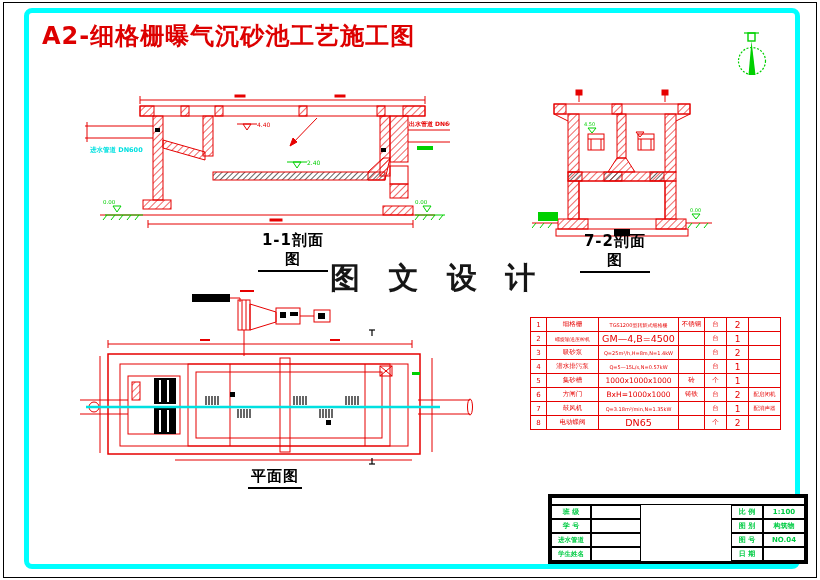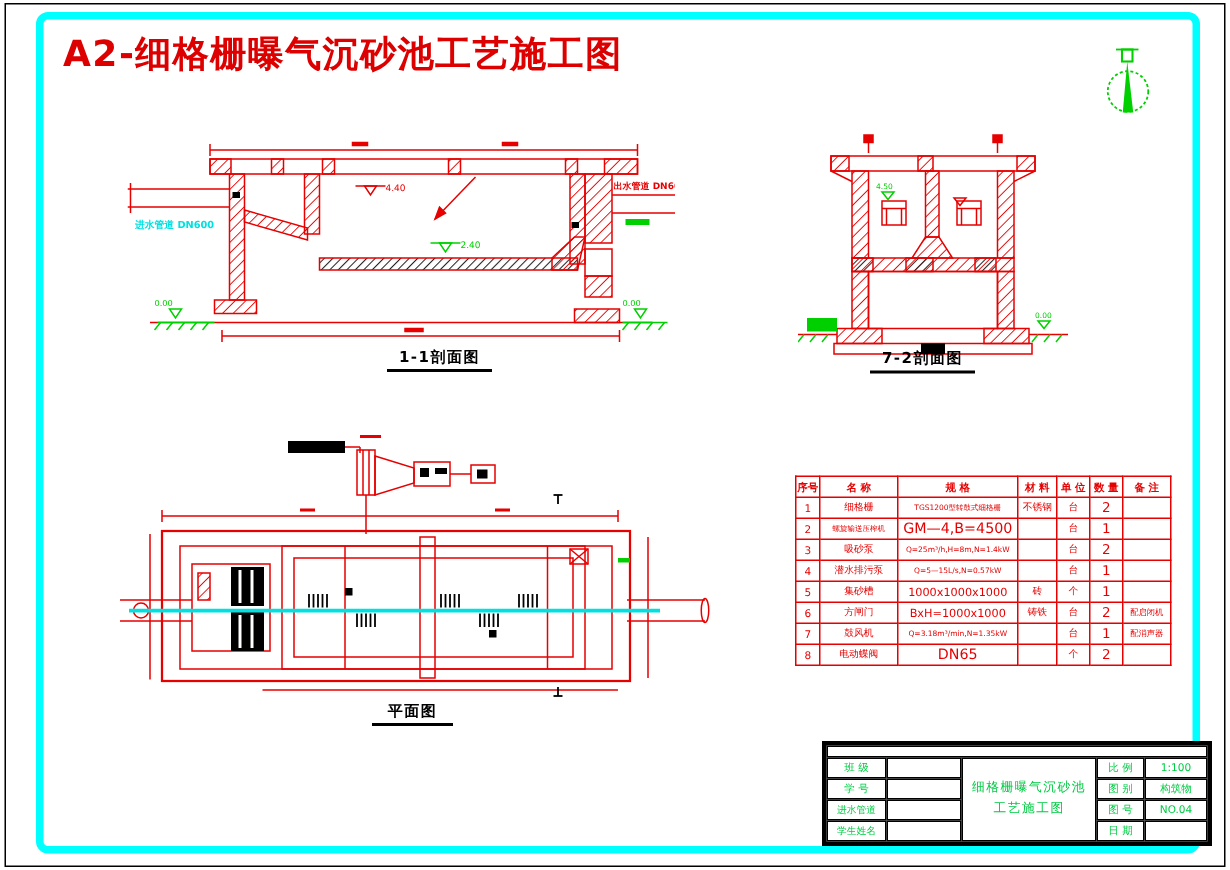--- a/index.html
+++ b/index.html
@@ -3,21 +3,21 @@
 <meta charset="utf-8">
 <style>
   html,body{margin:0;padding:0;background:#ffffff;}
   #root{position:relative;width:820px;height:580px;background:#fff;overflow:hidden;
         font-family:"DejaVu Sans","Liberation Sans",sans-serif;}
   .page-border{position:absolute;left:3px;top:2px;right:3px;bottom:2px;border:1px solid #000;}
   .cyan-frame{position:absolute;left:24px;top:8px;width:766px;height:551px;
         border:5px solid #00ffff;border-radius:8px;}
   .main-title{position:absolute;left:42px;top:20px;font-size:24px;font-weight:bold;
         color:#dd0000;letter-spacing:1px;white-space:nowrap;}
-  .view-label{position:absolute;font-size:10px;font-weight:bold;color:#000;
+  .view-label{position:absolute;font-size:15px;font-weight:bold;color:#000;
         border-bottom:2px solid #000;padding:0 2px 1px 2px;letter-spacing:1px;text-align:center;}
   .watermark{position:absolute;left:330px;top:258px;font-size:30px;color:#161616;
         font-family:"DejaVu Serif","Liberation Serif",serif;font-weight:bold;letter-spacing:9px;white-space:nowrap;}
   .equip-wrap{position:absolute;left:530px;top:317px;width:250px;}
   .equip-title{color:#e60000;font-size:8px;font-weight:bold;text-align:center;
         text-decoration:underline;margin:0 40px 2px 0;}
   table.equip{border-collapse:collapse;width:250px;table-layout:fixed;}
   table.equip td,table.equip th{border:1px solid #e60000;color:#e60000;text-align:center;
         padding:0;height:13px;overflow:hidden;white-space:nowrap;font-weight:normal;}
   table.equip th{font-size:7px;font-weight:bold;}
@@ -27,21 +27,21 @@
   td.c-spec{font-size:5px;}
   td.c-spec.md{font-size:7.5px;}
   td.c-spec.lg{font-size:9.5px;margin-left:36px;}
   td.c-mat,td.c-unit{font-size:6.5px;}
   td.c-qty{font-size:9px;}
   td.c-rem{font-size:5.5px;}
   .tblock{position:absolute;left:548px;top:494px;width:260px;height:70px;background:#fff;
         border:3px solid #000;box-sizing:border-box;display:grid;
         grid-template-columns:40px 50px 90px 32px 42px;grid-template-rows:8px repeat(4,1fr);}
   .tb-cell{border:1.5px solid #000;display:flex;align-items:center;justify-content:center;
-        color:#00cc44;font-size:7px;font-weight:normal;overflow:hidden;white-space:nowrap;}
+        color:#00cc44;font-size:7px;font-weight:bold;overflow:hidden;white-space:nowrap;}
   .tb-strip{grid-column:1/6;grid-row:1;border:1.5px solid #000;}
   .tb-center{grid-column:3;grid-row:2/6;flex-direction:column;font-size:8.5px;line-height:1.6;letter-spacing:1px;}
   svg text{font-family:"DejaVu Sans","Liberation Sans",sans-serif;}
 </style>
 </head>
 <body>
 
 <div id="root">
 
   <div class="page-border"></div>
@@ -205,20 +205,21 @@
       <line x1="160" y1="135" x2="156" y2="140"></line>
         <line x1="168" y1="135" x2="164" y2="140"></line>
       <line x1="176" y1="135" x2="172" y2="140"></line>
       <rect x="6" y="124" width="20" height="9" fill="#00d000" stroke="none"></rect>
       <polygon points="160,126 168,126 164,131" fill="none"></polygon>
       <text x="158" y="124" font-size="5" fill="#00d000" stroke="none">0.00</text>
     </g>
   </svg>
   <div class="view-label" style="left:580px;top:232px;width:66px">7-2剖面图</div>
 
+  <div class="watermark">图 文 设 计</div>
 
   <svg style="position:absolute;left:80px;top:288px" width="400" height="182" viewBox="0 0 400 182">
     <defs>
       <pattern id="p3hr" patternUnits="userSpaceOnUse" width="5" height="5" patternTransform="rotate(45)">
         <line x1="0" y1="0" x2="0" y2="5" stroke="#e60000" stroke-width="1.2"></line>
       </pattern>
     </defs>
     <g stroke="#e60000" fill="none" stroke-width="1">
       <rect x="112" y="6" width="38" height="8" fill="#000" stroke="none"></rect>
       <line x1="150" y1="10" x2="160" y2="10"></line>
@@ -331,29 +332,20 @@
       <colgroup>
           <col style="width:16px">
           <col style="width:52px">
           <col style="width:80px">
           <col style="width:26px">
           <col style="width:22px">
           <col style="width:22px">
           <col style="width:32px">
         </colgroup>
       <tbody>
-          <tr>
-        <th>序号</th>
-        <th>名 称</th>
-        <th>规 格</th>
-        <th>材 料</th>
-        <th>单 位</th>
-        <th>数 量</th>
-        <th>备 注</th>
-      </tr>
       <tr>
         <td class="c-no">1</td>
         <td class="c-name">细格栅</td>
         <td class="c-spec">TGS1200型转鼓式细格栅</td>
         <td class="c-mat">不锈钢</td>
         <td class="c-unit">台</td>
         <td class="c-qty">2</td>
         <td class="c-rem"></td>
       </tr>
       <tr>
@@ -426,24 +418,20 @@
   <div class="tblock">
     <div class="tb-strip"></div>
     <div class="tb-cell" style="grid-column:1;grid-row:2">班 级</div>
     <div class="tb-cell" style="grid-column:2;grid-row:2"></div>
     <div class="tb-cell" style="grid-column:1;grid-row:3">学 号</div>
     <div class="tb-cell" style="grid-column:2;grid-row:3"></div>
     <div class="tb-cell" style="grid-column:1;grid-row:4;font-size:6.5px">进水管道</div>
     <div class="tb-cell" style="grid-column:2;grid-row:4"></div>
     <div class="tb-cell" style="grid-column:1;grid-row:5;font-size:6.5px">学生姓名</div>
     <div class="tb-cell" style="grid-column:2;grid-row:5"></div>
-    <div class="tb-cell tb-center">
-      <span>细格栅曝气沉砂池</span>
-      <span>工艺施工图</span>
-    </div>
     <div class="tb-cell" style="grid-column:4;grid-row:2">比 例</div>
     <div class="tb-cell" style="grid-column:5;grid-row:2">1:100</div>
     <div class="tb-cell" style="grid-column:4;grid-row:3">图 别</div>
     <div class="tb-cell" style="grid-column:5;grid-row:3">构筑物</div>
     <div class="tb-cell" style="grid-column:4;grid-row:4">图 号</div>
     <div class="tb-cell" style="grid-column:5;grid-row:4">NO.04</div>
     <div class="tb-cell" style="grid-column:4;grid-row:5">日 期</div>
     <div class="tb-cell" style="grid-column:5;grid-row:5"></div>
   </div>
 

